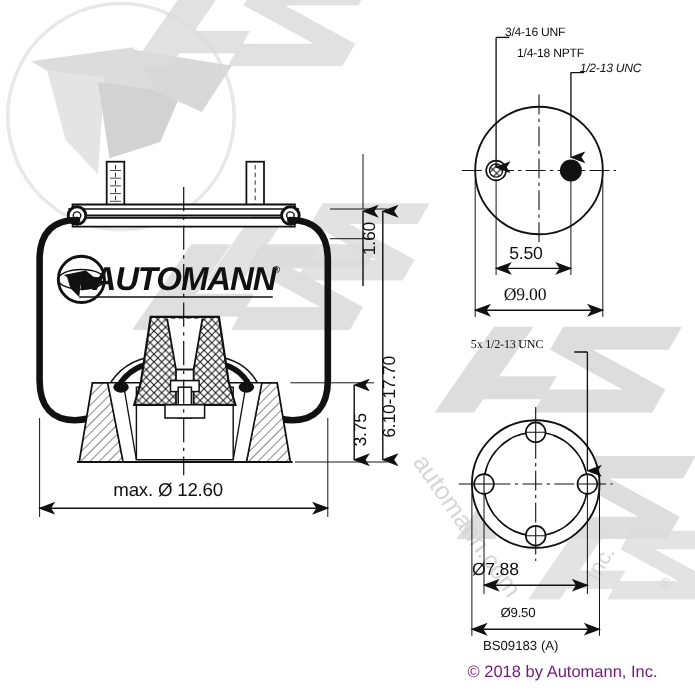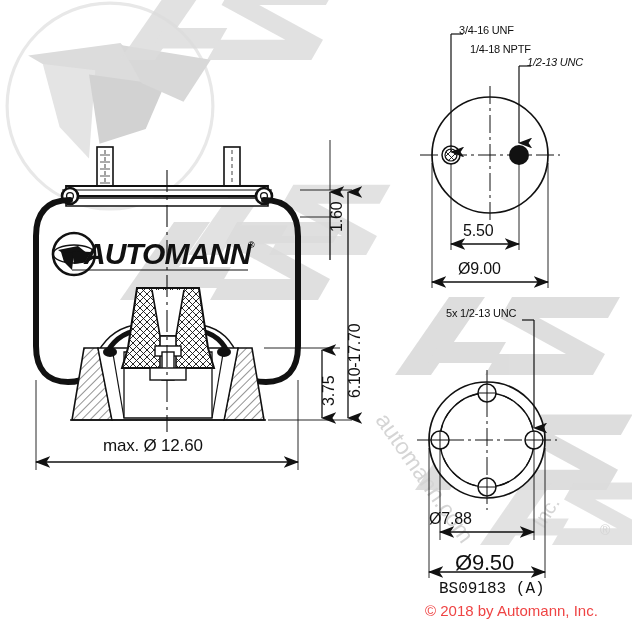--- a/index.html
+++ b/index.html
@@ -30,29 +30,29 @@
     white-space: nowrap;
     letter-spacing: -0.2px;
   }
   .lbl.vert {
     transform-origin: 0 0;
     transform: rotate(-90deg);
   }
   .copyright {
     position: absolute;
     font-size: 15px;
-    color: #ef4444;
+    color: #701a75;
     font-family: "Liberation Sans", sans-serif;
     white-space: nowrap;
   }
   .partno {
     position: absolute;
-    font-size: 16px;
+    font-size: 12px;
     color: #111111;
-    font-family: Liberation Mono, monospace;
+    font-family: Liberation Sans, sans-serif;
     white-space: nowrap;
   }
   .wm-text {
     position: absolute;
     color: #d5d5d5;
     font-family: "Liberation Sans", sans-serif;
     font-size: 22px;
     white-space: nowrap;
     transform-origin: 0 0;
   }
@@ -318,23 +318,23 @@
 
   <div class="lbl vert" style="left:328px; top:232px; font-size:16px;">1.60</div>
   <div class="lbl vert" style="left:346px; top:398px; font-size:16px;">6.10-17.70</div>
   <div class="lbl vert" style="left:320px; top:406px; font-size:16px;">3.75</div>
 
   <div class="lbl" style="left:459px; top:24px;">3/4-16 UNF</div>
   <div class="lbl" style="left:422px; top:43px;margin-left:48px;">1/4-18 NPTF</div>
   <div class="lbl" style="left:527px; top:56px;font-style:italic;">1/2-13 UNC</div>
 
   <div class="lbl" style="left:463px; top:222px; font-size:16px;text-align:right;">5.50</div>
-  <div class="lbl" style="left:458px; top:260px; font-size:16px;">Ø9.00</div>
-
-  <div class="lbl" style="left:446px; top:307px;">5x 1/2-13 UNC</div>
+  <div class="lbl" style="left:458px; top:260px; font-size:16px;font-family:Liberation Serif, serif;">Ø9.00</div>
+
+  <div class="lbl" style="left:428px; top:307px;font-family:Liberation Serif, serif;">5x 1/2-13 UNC</div>
 
   <div class="lbl" style="left:429px; top:510px; font-size:16px;">Ø7.88</div>
-  <div class="lbl" style="left:455px; top:550px; font-size:22px;">Ø9.50</div>
+  <div class="lbl" style="left:455px; top:550px; font-size:12px;">Ø9.50</div>
 
   <div class="partno" style="left:439px; top:580px;">BS09183 (A)</div>
   <div class="copyright" style="left:425px; top:602px;">© 2018 by Automann, Inc.</div>
 
 </div>
 
 </body></html>

